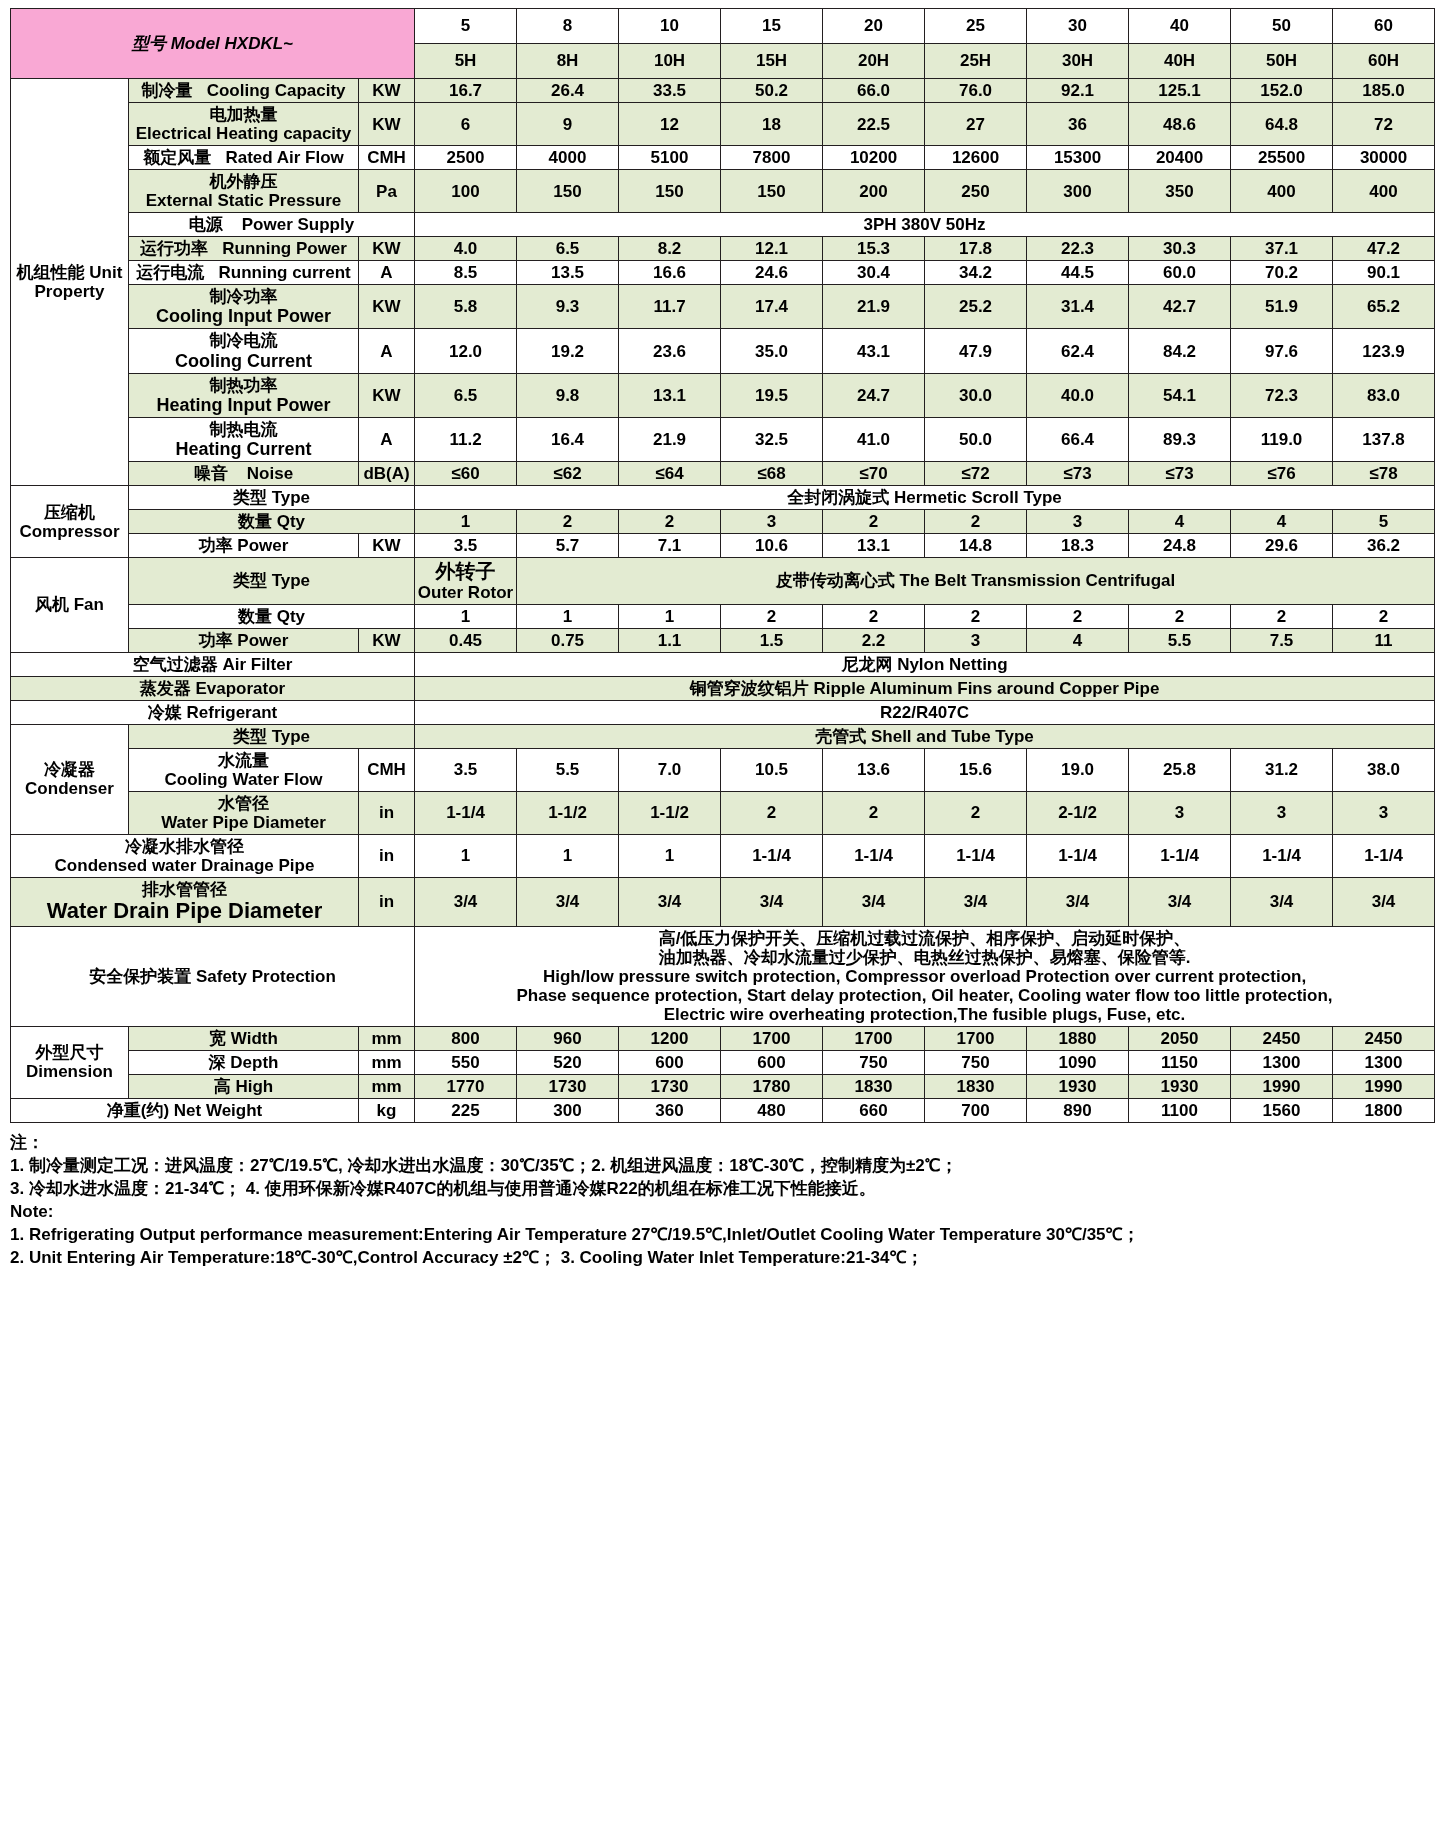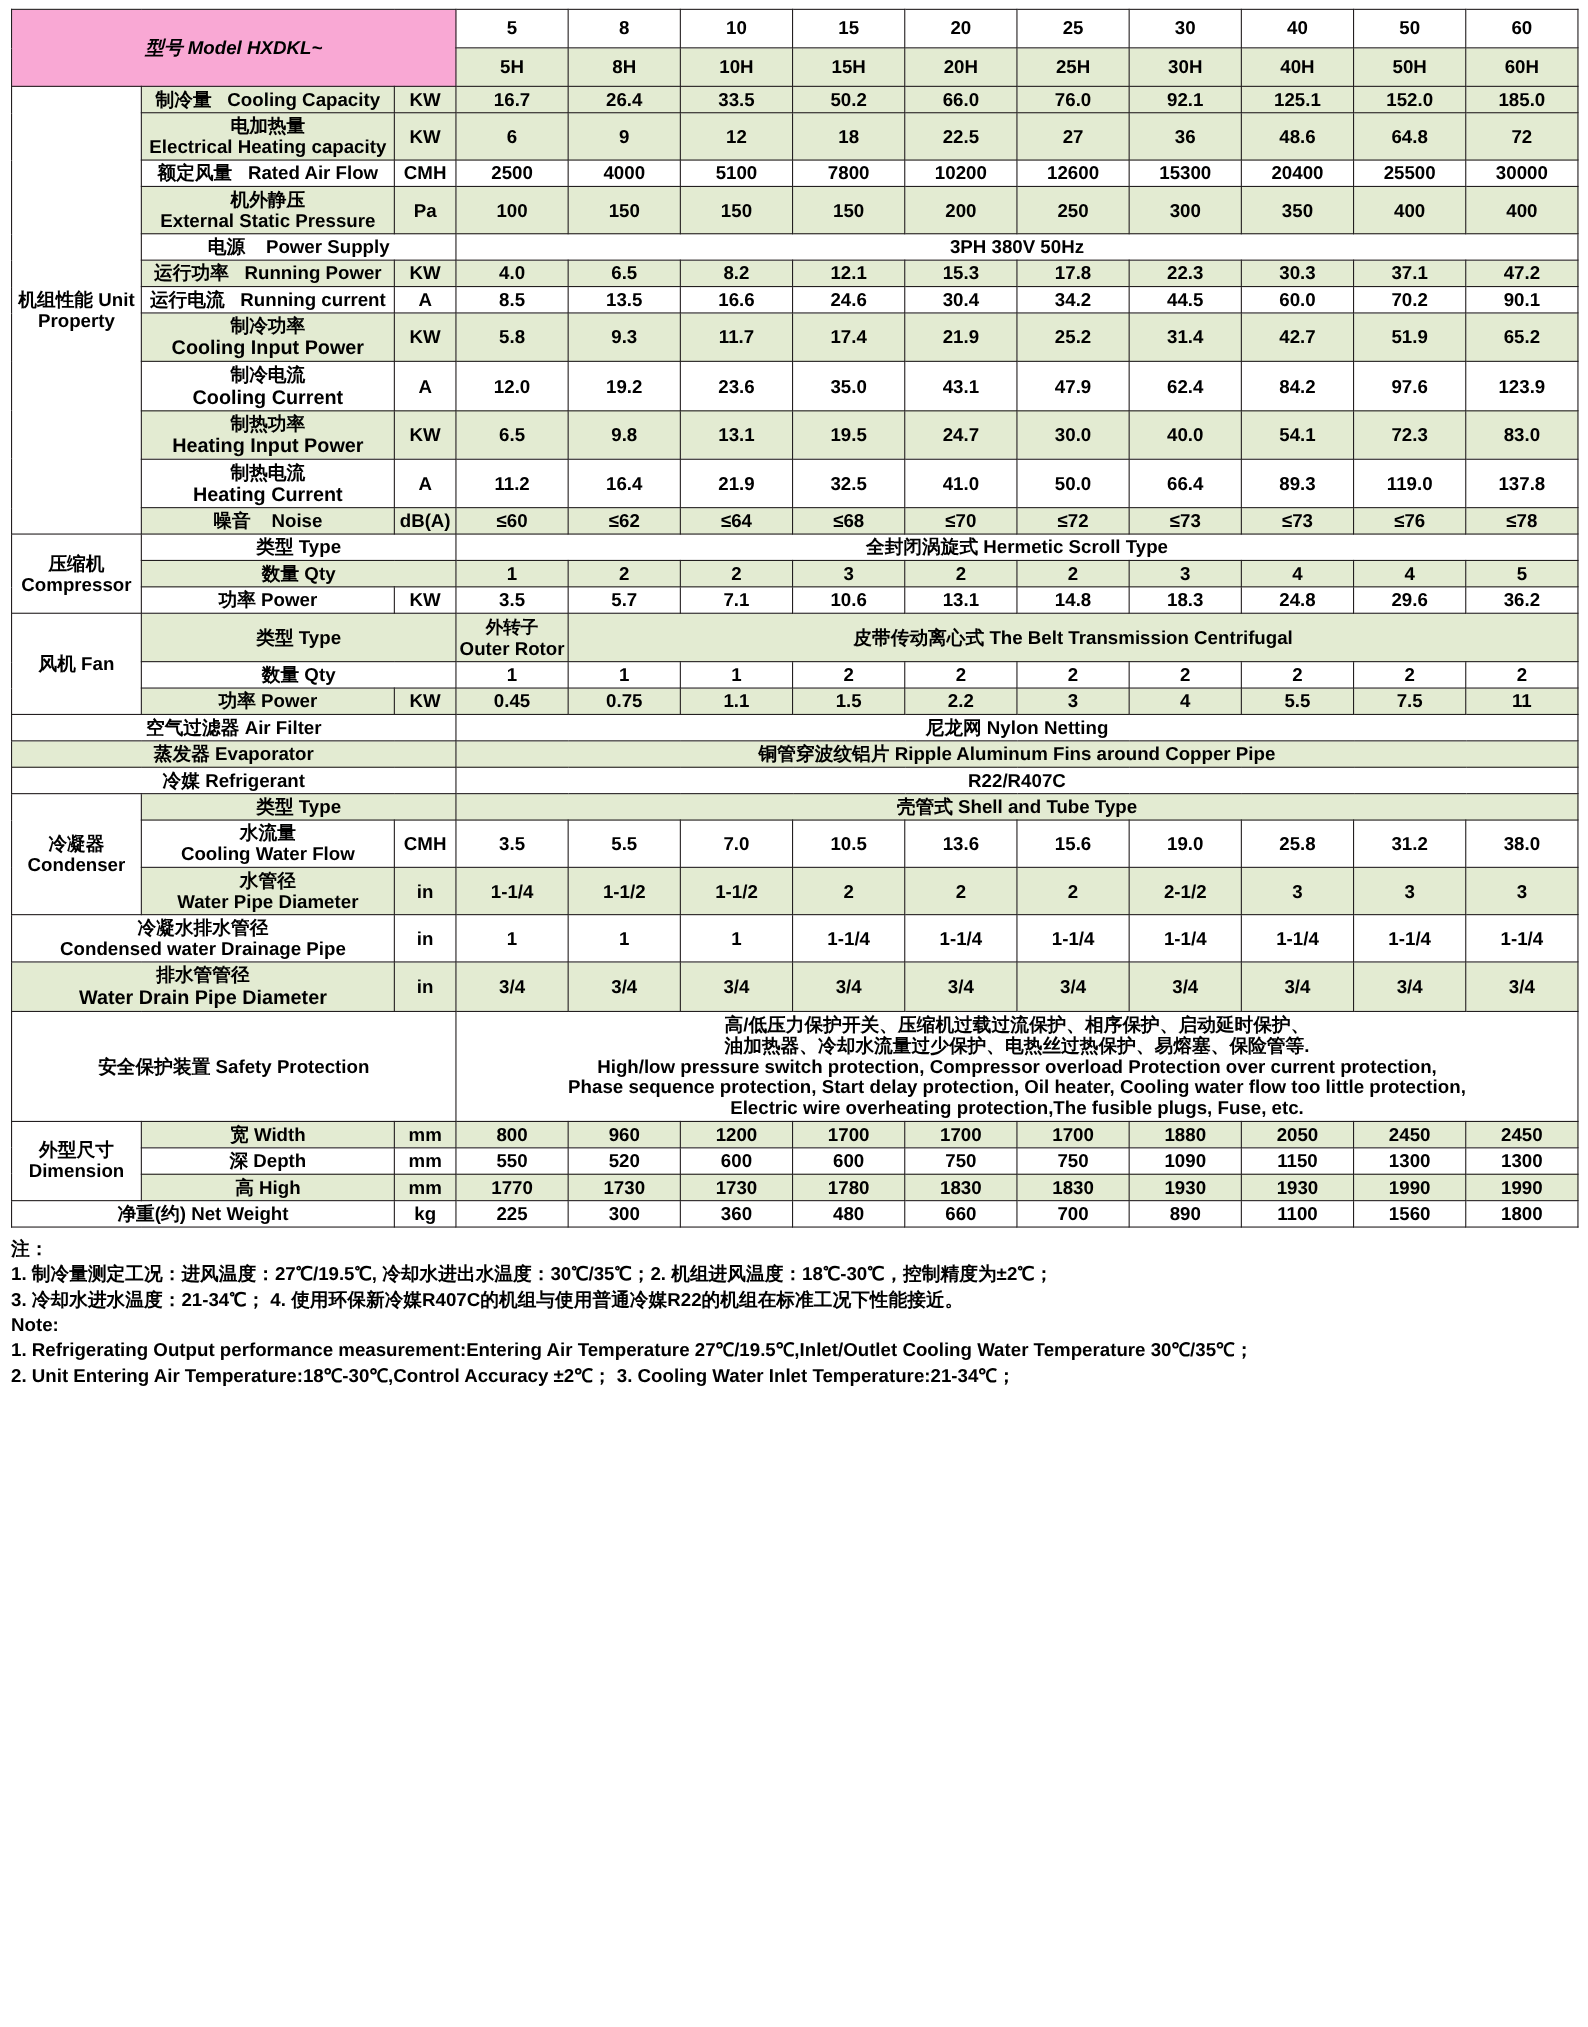--- a/index.html
+++ b/index.html
@@ -60,21 +60,21 @@
   .rowlabel .en { display: block; }
   .small-en { font-size: 18px; display: block; }
   .grouplabel {
     font-size: 19px;
     font-weight: bold;
     margin-top: 44px;
   }
   .unit { font-size: 17px; font-weight: bold; }
   .span-text { font-size: 19px; font-weight: bold; }
   .fan-outer { font-size: 13px; line-height: 1.15; font-weight: bold; }
-  .fan-outer .cn { font-size: 16px; }
+  .fan-outer .cn { font-size: 20px; }
   .safety-cell {
     text-align: left;
     font-size: 17px;
     font-weight: bold;
     padding: 6px 8px;
     line-height: 1.35;
   }
   .safety-label {
     font-size: 19px;
     font-weight: bold;
@@ -495,21 +495,21 @@
     <td class="white">1-1/4</td>
     <td class="white">1-1/4</td>
     <td class="white">1-1/4</td>
     <td class="white">1-1/4</td>
     <td class="white">1-1/4</td>
   </tr>
 
   <tr>
     <td class="rowlabel green" colspan="2">
       <span class="cn">排水管管径</span>
-      <span class="en" style="font-size:18px">Water Drain Pipe Diameter</span>
+      <span class="en" style="font-size:22px">Water Drain Pipe Diameter</span>
     </td>
     <td class="unit green">in</td>
     <td class="green">3/4</td>
     <td class="green">3/4</td>
     <td class="green">3/4</td>
     <td class="green">3/4</td>
     <td class="green">3/4</td>
     <td class="green">3/4</td>
     <td class="green">3/4</td>
     <td class="green">3/4</td>

